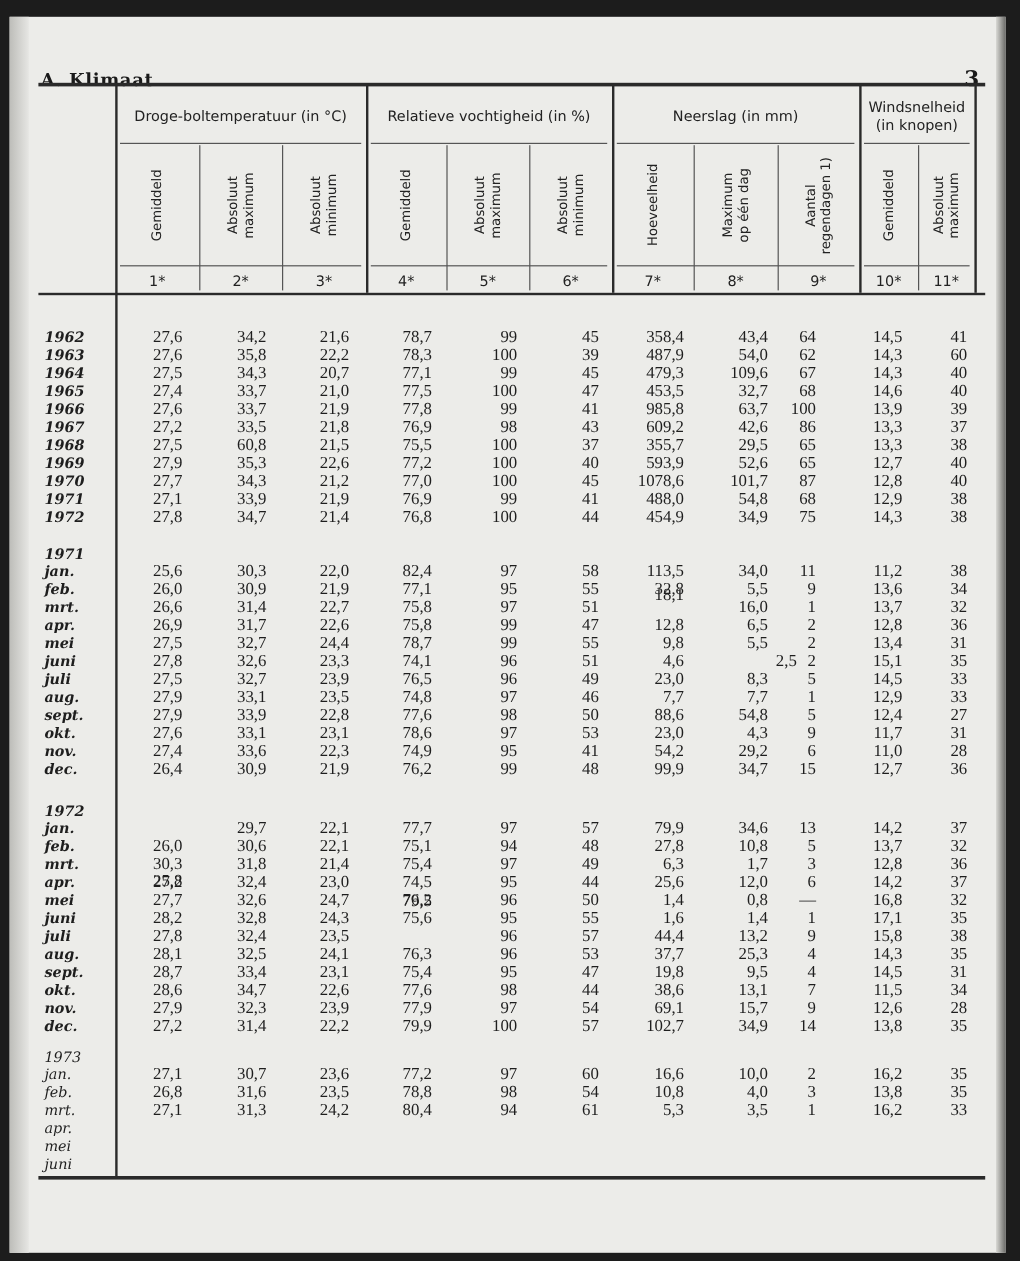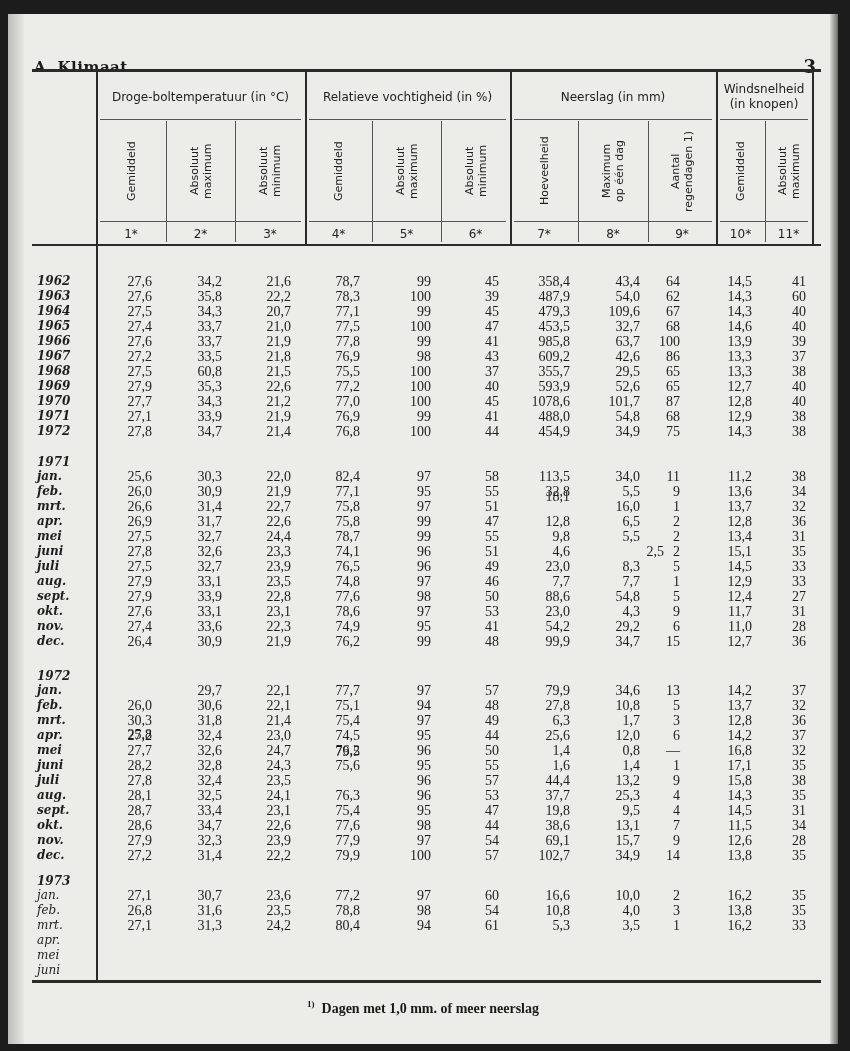--- a/index.html
+++ b/index.html
@@ -505,21 +505,21 @@
       <div class="cell" style="left:154px;width:60px;top:834px;">31,4</div>
       <div class="cell" style="left:223px;width:60px;top:834px;">22,2</div>
       <div class="cell" style="left:292px;width:60px;top:834px;">79,9</div>
       <div class="cell" style="left:363px;width:60px;top:834px;">100</div>
       <div class="cell" style="left:431px;width:60px;top:834px;">57</div>
       <div class="cell" style="left:502px;width:60px;top:834px;">102,7</div>
       <div class="cell" style="left:572px;width:60px;top:834px;">34,9</div>
       <div class="cell" style="left:612px;width:60px;top:834px;">14</div>
       <div class="cell" style="left:684px;width:60px;top:834px;">13,8</div>
       <div class="cell" style="left:738px;width:60px;top:834px;">35</div>
-      <div class="rowlbl light" style="top:860px;font-weight:bold;">1973</div>
+      <div class="rowlbl light" style="top:860px;">1973</div>
       <div class="rowlbl light" style="top:874px;">jan.</div>
       <div class="cell" style="left:84px;width:60px;top:874px;">27,1</div>
       <div class="cell" style="left:154px;width:60px;top:874px;">30,7</div>
       <div class="cell" style="left:223px;width:60px;top:874px;">23,6</div>
       <div class="cell" style="left:292px;width:60px;top:874px;">77,2</div>
       <div class="cell" style="left:363px;width:60px;top:874px;">97</div>
       <div class="cell" style="left:431px;width:60px;top:874px;">60</div>
       <div class="cell" style="left:502px;width:60px;top:874px;">16,6</div>
       <div class="cell" style="left:572px;width:60px;top:874px;">10,0</div>
       <div class="cell" style="left:612px;width:60px;top:874px;">2</div>
@@ -580,17 +580,13 @@
       <div class="cell" style="left:292px;width:60px;top:949px;"></div>
       <div class="cell" style="left:363px;width:60px;top:949px;"></div>
       <div class="cell" style="left:431px;width:60px;top:949px;"></div>
       <div class="cell" style="left:502px;width:60px;top:949px;"></div>
       <div class="cell" style="left:572px;width:60px;top:949px;"></div>
       <div class="cell" style="left:612px;width:60px;top:949px;"></div>
       <div class="cell" style="left:684px;width:60px;top:949px;"></div>
       <div class="cell" style="left:738px;width:60px;top:949px;"></div>
     </div>
 
-  <div class="footnote">
-    <sup>1)</sup>
-    &nbsp;<span>Dagen met 1,0 mm. of meer neerslag</span>
-  </div>
 </div>
 
 </body></html>

